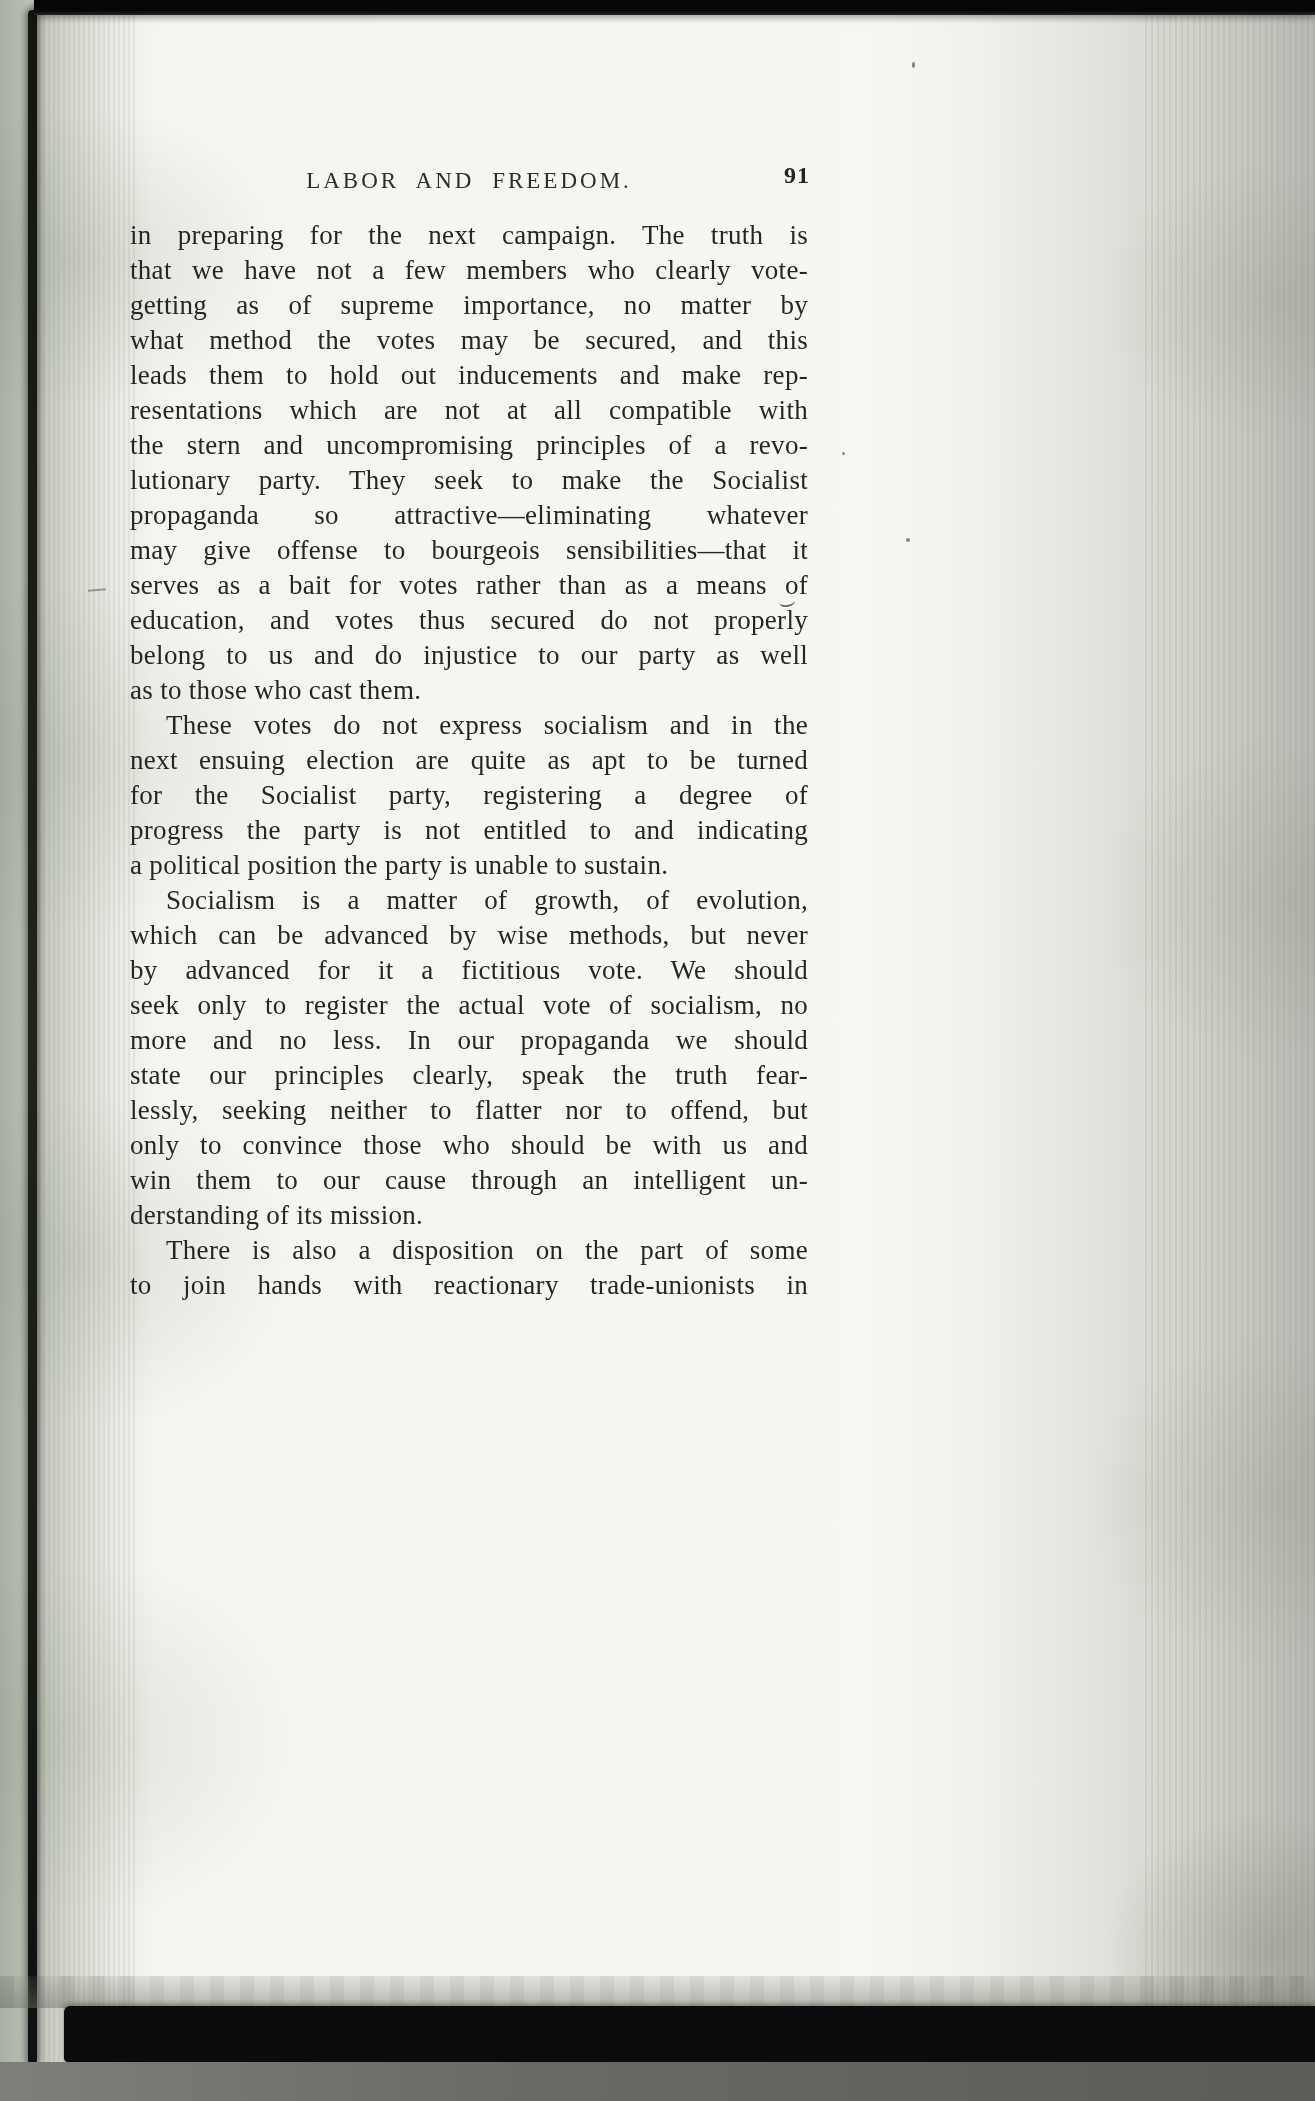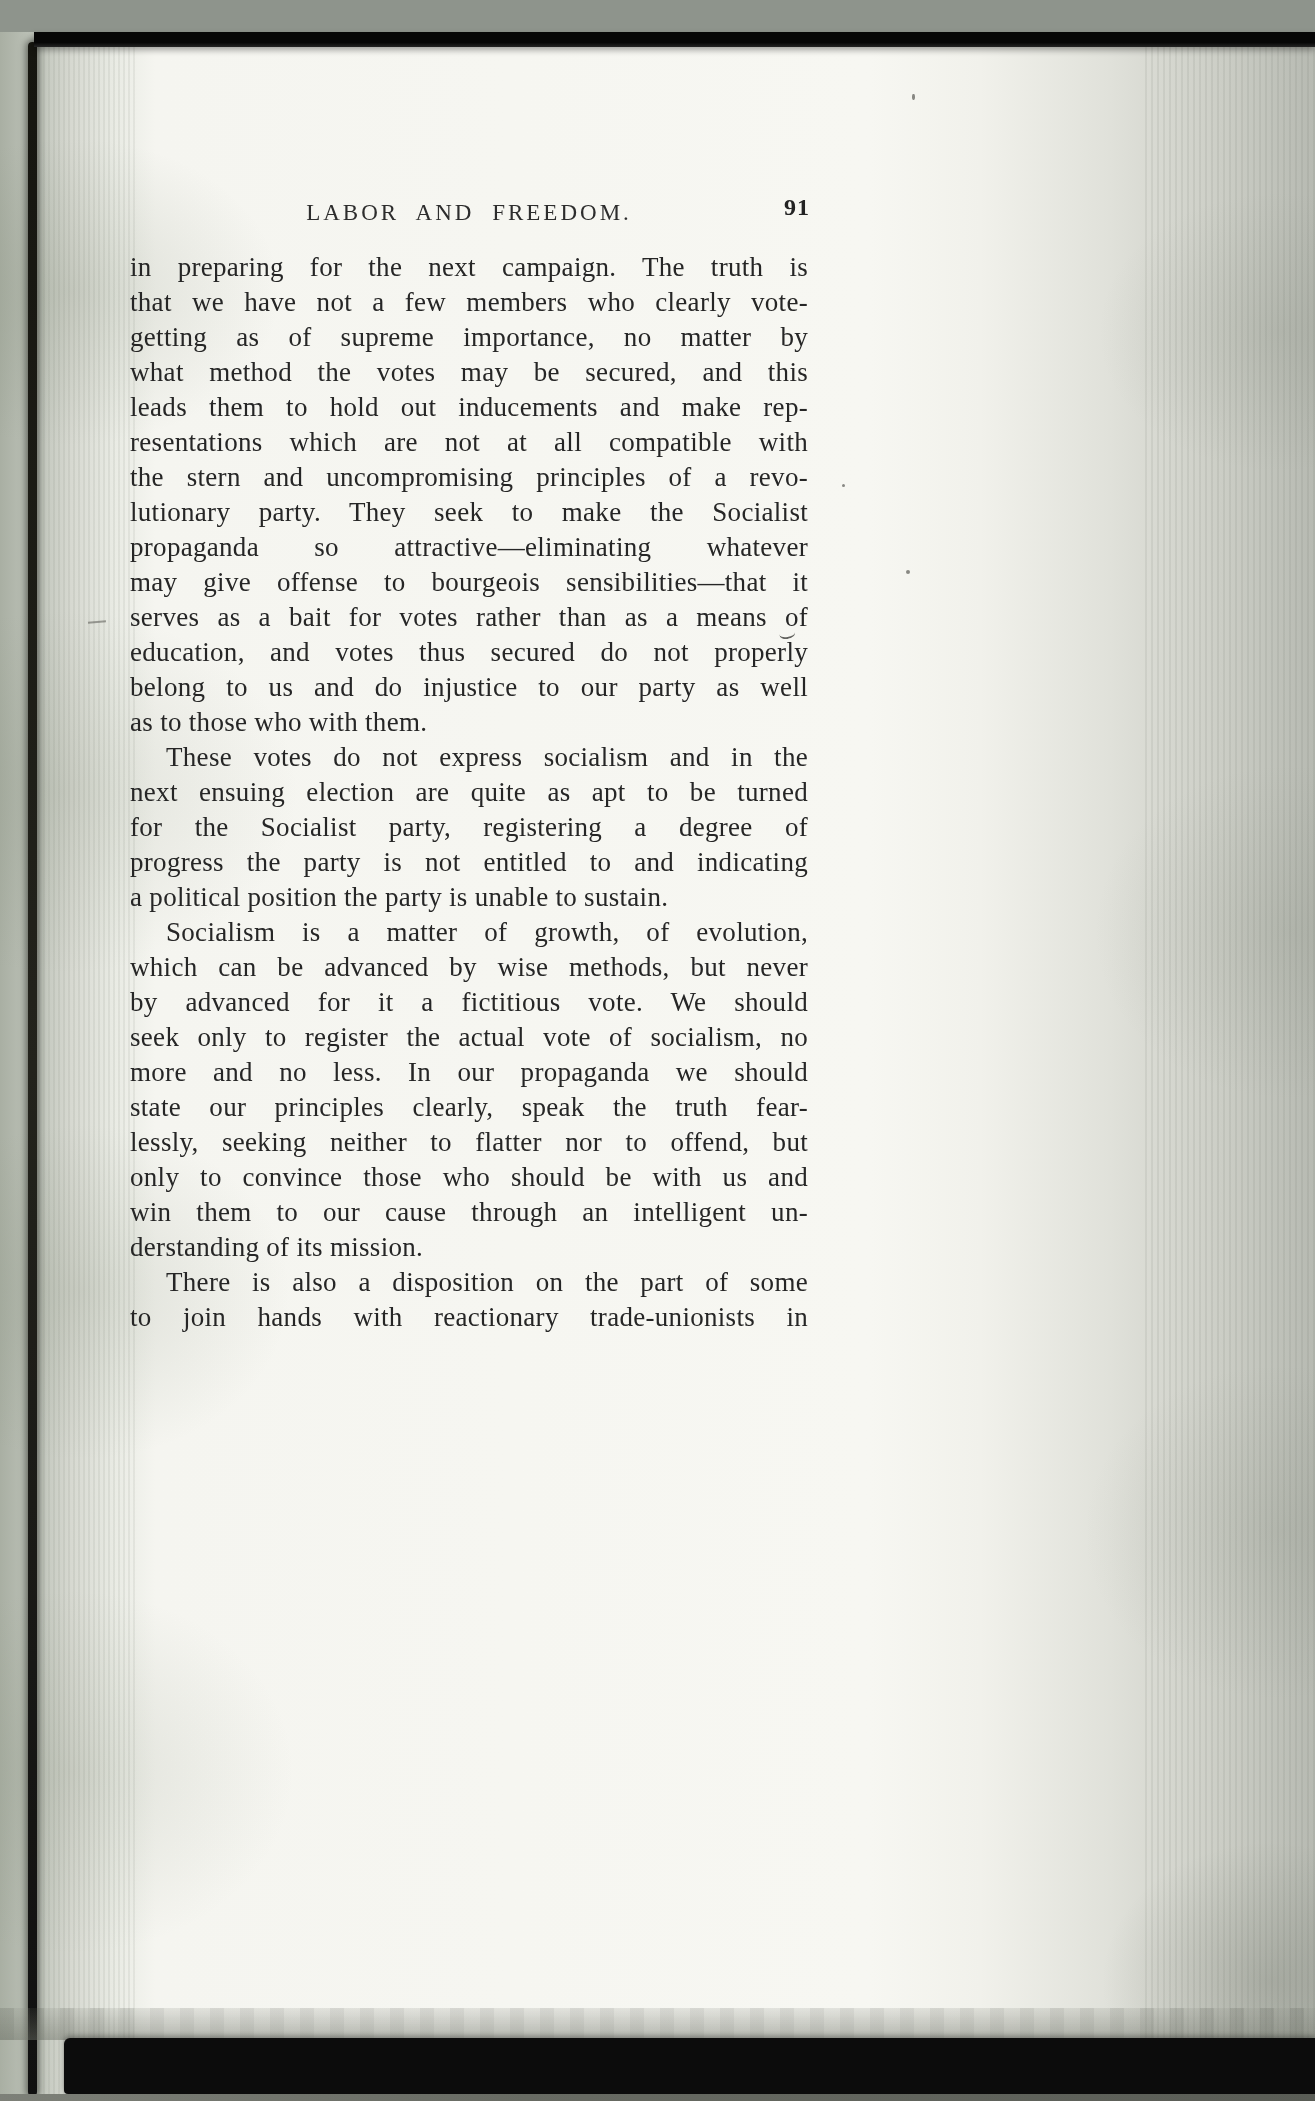--- a/index.html
+++ b/index.html
@@ -1,21 +1,21 @@
 <!DOCTYPE html>
 <html><head>
 <meta charset="utf-8">
 <style>
   html, body { margin:0; padding:0; }
   body {
     width:1315px; height:2101px; position:relative; overflow:hidden;
     background:#8e948c;
     font-family:"Liberation Serif","DejaVu Serif",serif;
   }
-  .scan-root { position:absolute; inset:0;margin-top:32px; }
+  .scan-root { position:absolute; inset:0; }
 
   
   .paper {
     position:absolute; inset:0;
     background:linear-gradient(90deg,
       #a9afa3 0px, #bfc4ba 35px, #d6d8d0 70px, #e9ebe4 115px,
       #f5f5f0 155px, #f7f7f2 870px, #f1f1eb 980px, #e0e1da 1110px,
       #ccceC6 1220px, #b7bab2 1315px);
   }
   .mottle {
@@ -126,21 +126,21 @@
           <div class="line">what method the votes may be secured, and this</div>
           <div class="line">leads them to hold out inducements and make rep-</div>
           <div class="line">resentations which are not at all compatible with</div>
           <div class="line">the stern and uncompromising principles of a revo-</div>
           <div class="line">lutionary party. They seek to make the Socialist</div>
           <div class="line">propaganda so attractive—eliminating whatever</div>
           <div class="line">may give offense to bourgeois sensibilities—that it</div>
           <div class="line">serves as a bait for votes rather than as a means of</div>
           <div class="line">education, and votes thus secured do not properly</div>
           <div class="line">belong to us and do injustice to our party as well</div>
-          <div class="line last">as to those who with them.</div>
+          <div class="line last">as to those who cast them.</div>
         </div>
       <div class="paragraph indent">
           <div class="line first">These votes do not express socialism and in the</div>
           <div class="line">next ensuing election are quite as apt to be turned</div>
           <div class="line">for the Socialist party, registering a degree of</div>
           <div class="line">progress the party is not entitled to and indicating</div>
           <div class="line last">a political position the party is unable to sustain.</div>
         </div>
       <div class="paragraph indent">
           <div class="line first">Socialism is a matter of growth, of evolution,</div>

